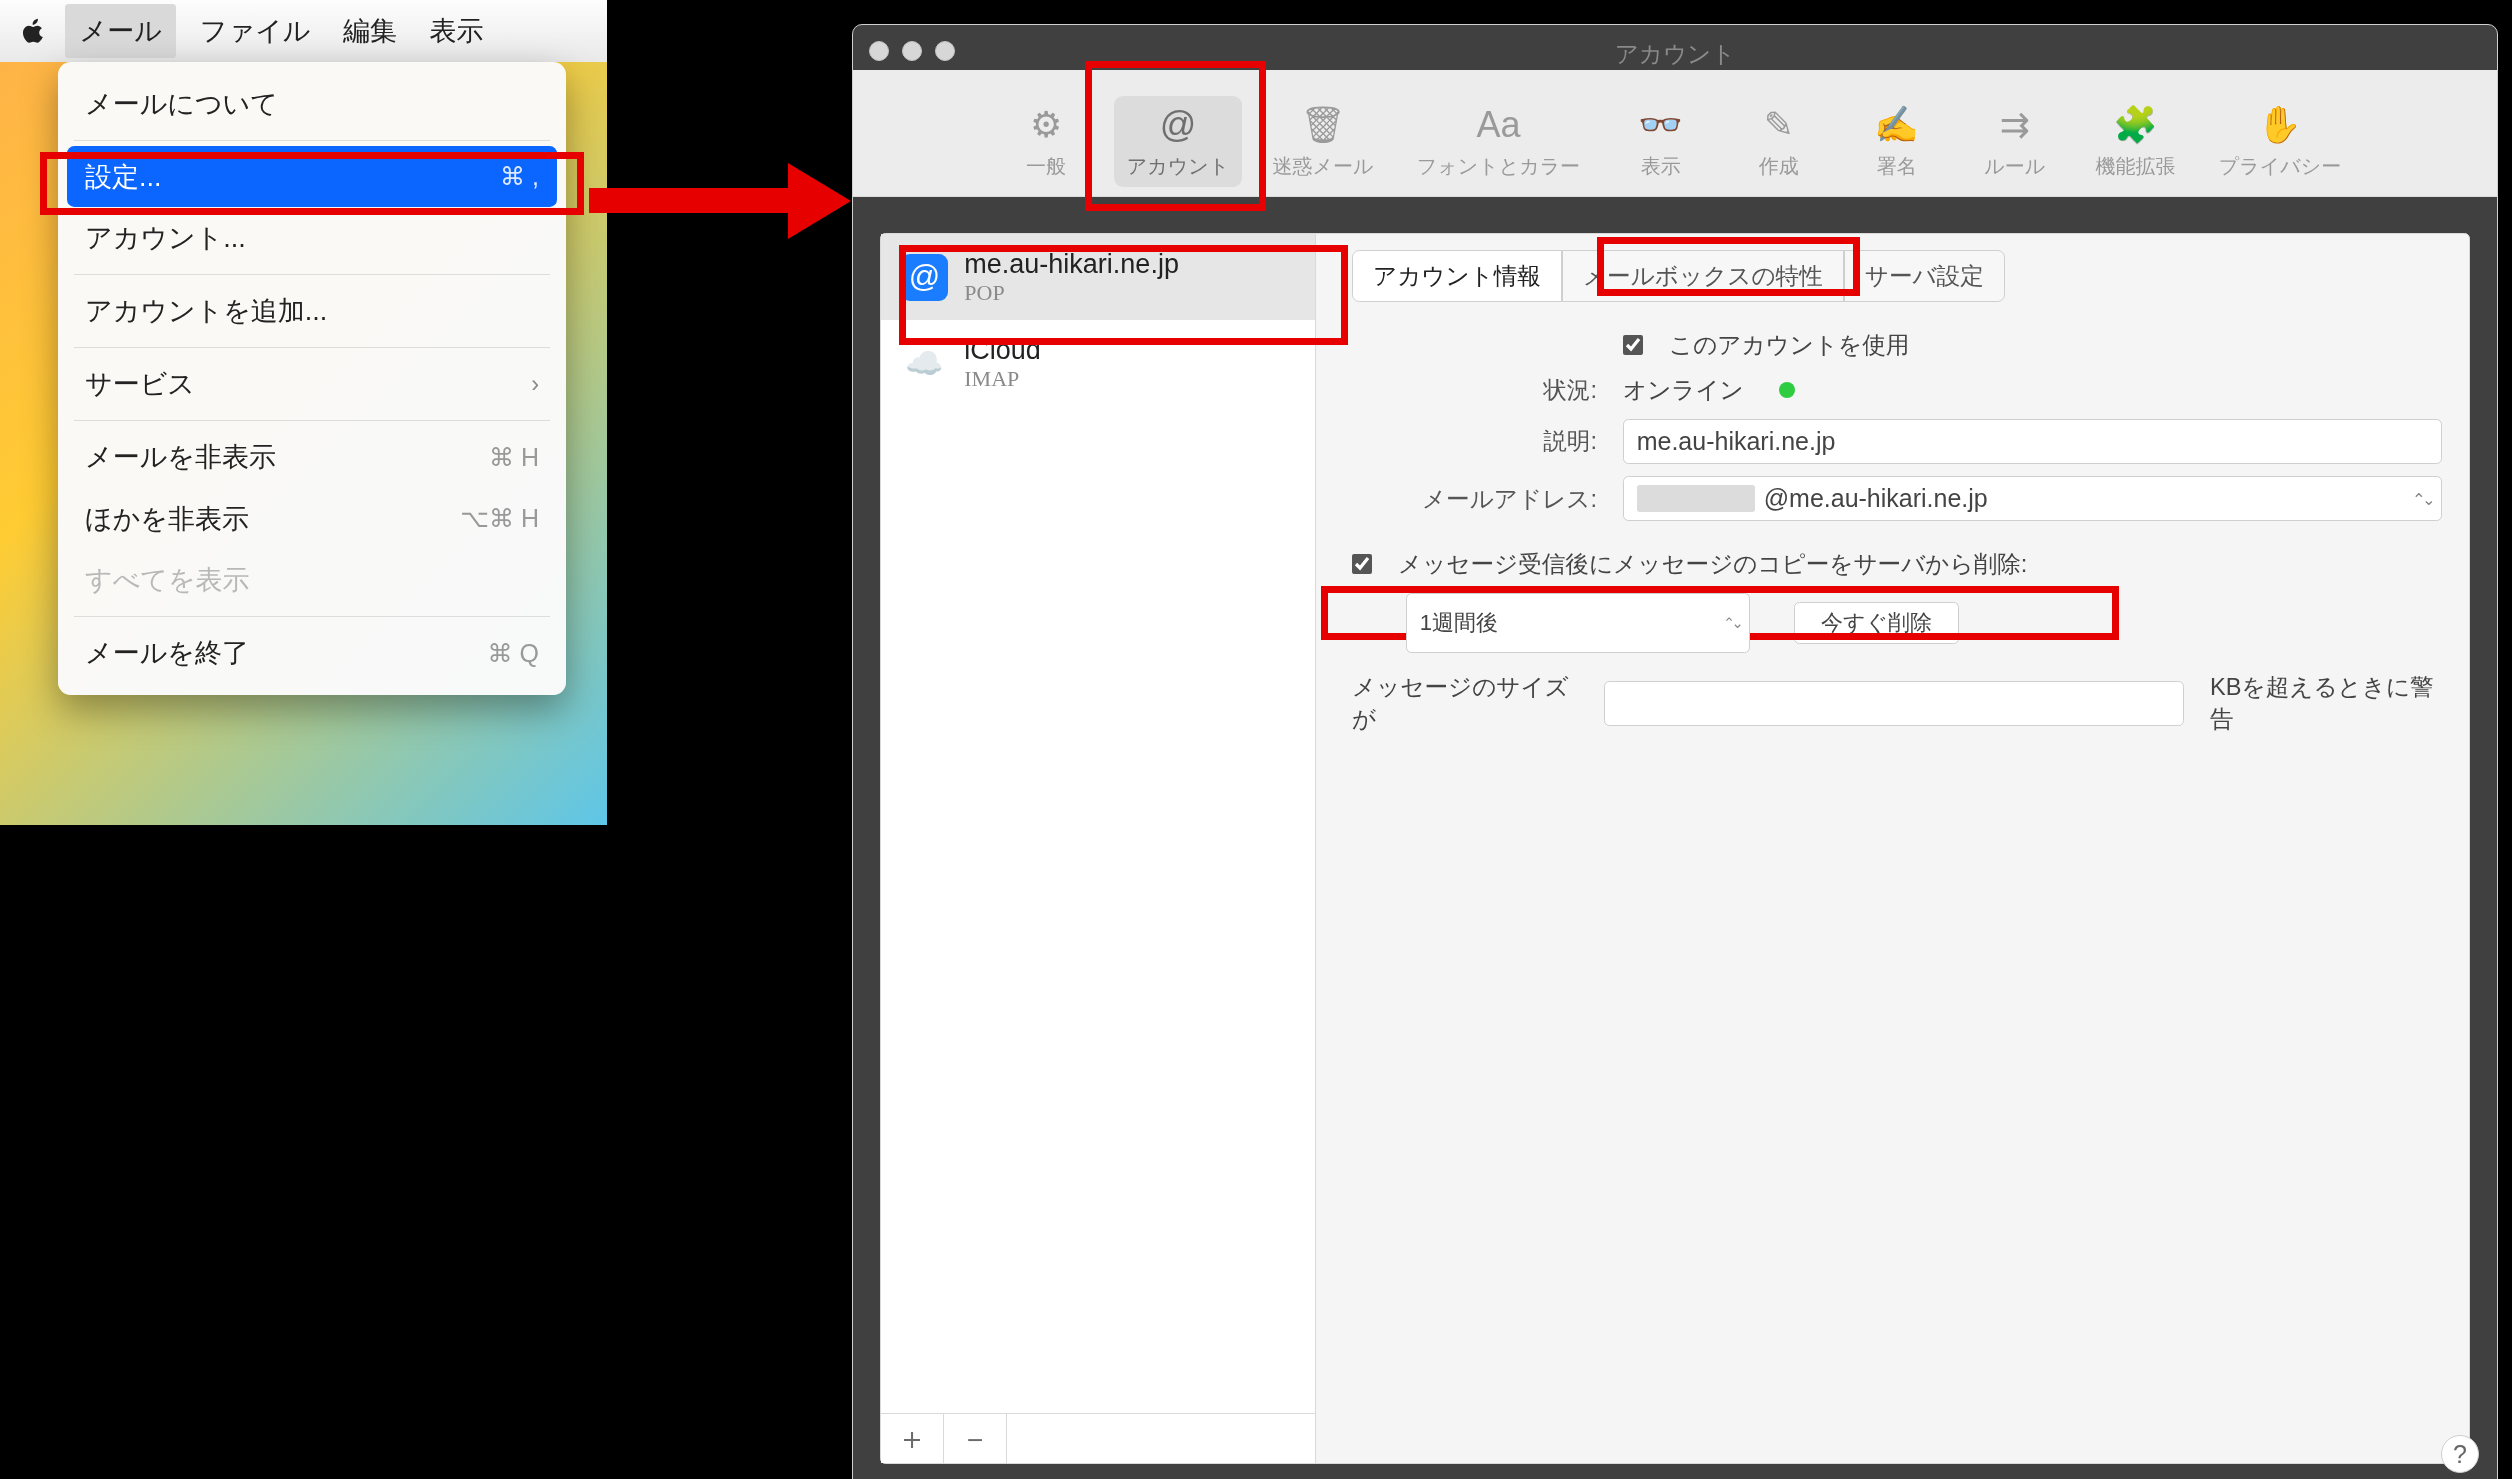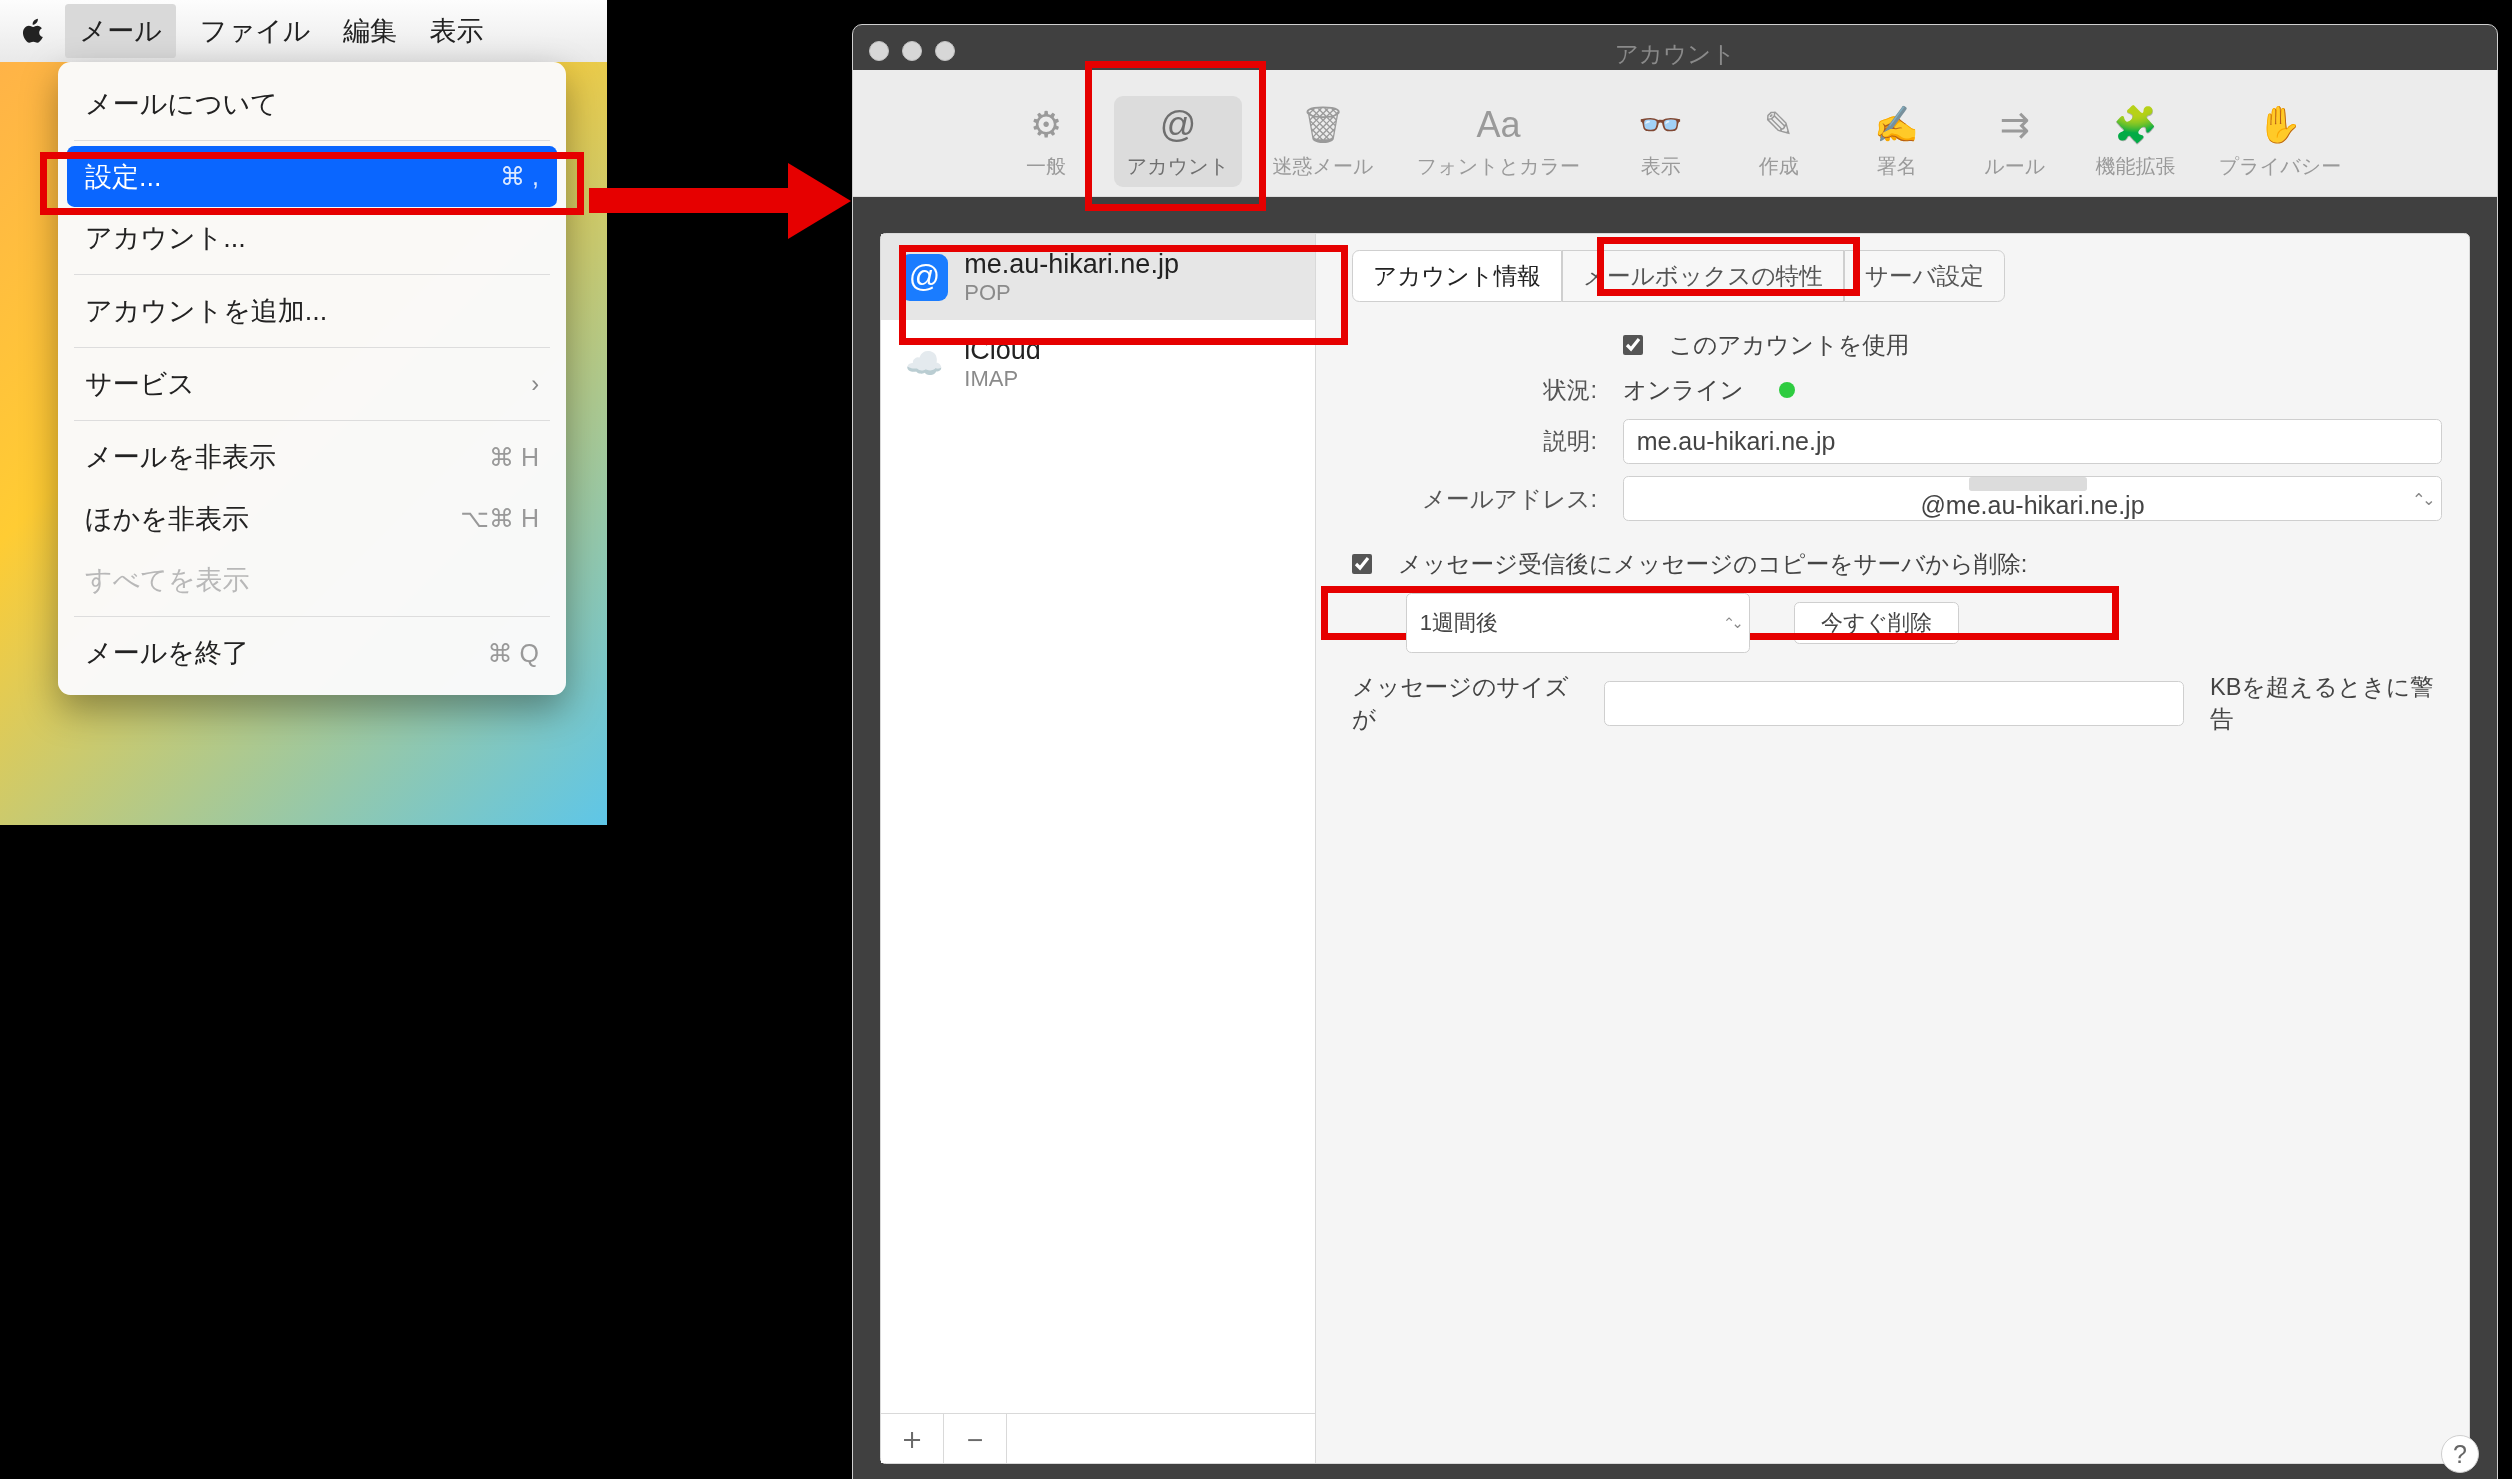--- a/index.html
+++ b/index.html
@@ -47,41 +47,41 @@
 
 .content { position:absolute; left:27px; right:27px; top:208px; bottom:27px; background:#f5f5f5; border:0.9px solid #d9d9d9; border-radius:5.4px; display:flex; }
 
 .sidebar { width:435px; border-right:0.9px solid #d9d9d9; background:#fff; display:flex; flex-direction:column; }
 .acct-item { display:flex; align-items:center; gap:16.3px; padding:14.5px 20px; font-size:25px; }
 .acct-item.selected { background:#e6e6e6; }
 .acct-icon { width:47px; height:47px; border-radius:9px; display:flex; align-items:center; justify-content:center; font-size:31px; color:#fff; }
 .acct-icon.blue { background:#1a7cff; }
 .acct-icon.cloud { background:transparent; }
 .acct-text .name { color:#222; font-size:27px; }
-.acct-text .proto { color:#8a8a8a; font-size:22px; }
+.acct-text .proto { color:#8a8a8a; font-size:22px;font-family:Liberation Serif, serif; }
 
 .sidebar-footer { margin-top:auto; display:flex; border-top:0.9px solid #d9d9d9; }
 .sq-btn { width:63px; height:49px; display:flex; align-items:center; justify-content:center; font-size:31px; color:#6a6a6a; border-right:0.9px solid #d9d9d9; background:#fff; }
 
 .redbox-acct { position:absolute; border:7.3px solid #e60000; pointer-events:none; }
 
 .detail { flex:1; padding:16.3px 27px 27px 36px; position:relative; }
 
 .segbar { display:flex; gap:0; margin-bottom:27px; }
 .seg { padding:9px 20px; font-size:23.6px; color:#555; border:0.9px solid #cfcfcf; background:#f7f7f7; }
 .seg:first-child { border-radius:7.3px 0 0 7.3px; }
 .seg:last-child { border-radius:0 7.3px 7.3px 0; }
 .seg.active { background:#fff; color:#222; }
 
 .redbox-seg { position:absolute; border:7.3px solid #e60000; pointer-events:none; }
 
 .formrow { display:flex; align-items:center; gap:26px; margin:12.7px 0; font-size:23.6px; color:#444; }
 .formrow .lbl { width:245px; text-align:right; color:#555; }
 .txtfield { flex:1; height:45px; background:#fff; border:0.9px solid #cfcfcf; border-radius:5.4px; padding:0 12.7px; font-size:25px; display:flex; align-items:center; position:relative;}
-.selectfield { position:relative;flex-direction:column; }
+.selectfield { position:relative; }
 .selectfield::after { content:"⌃⌄"; position:absolute; right:9px; top:50%; transform:translateY(-50%); font-size:16.3px; color:#888; letter-spacing:-3.6px; }
 .onlinedot { width:16.3px; height:16.3px; border-radius:50%; background:#2ecc40; display:inline-block; margin-left:9px; }
 .chk { width:20px; height:20px; accent-color:#555; }
 
 .redacted { display:inline-block; width:118px; height:27px; background:#dcdcdc; border-radius:2.7px; margin-right:9px;}
 
 .redbox-del { position:absolute; border:7.3px solid #e60000; pointer-events:none; }
 
 .small-select { width:344px; height:60px; background:#fff; border:0.9px solid #cfcfcf; border-radius:5.4px; padding:0 12.7px; font-size:22px; display:flex; align-items:center; position:relative; margin-left:36px; }
 .small-select::after { content:"⌃⌄"; position:absolute; right:9px; top:50%; transform:translateY(-50%); font-size:14.5px; color:#888; letter-spacing:-3.6px;}

